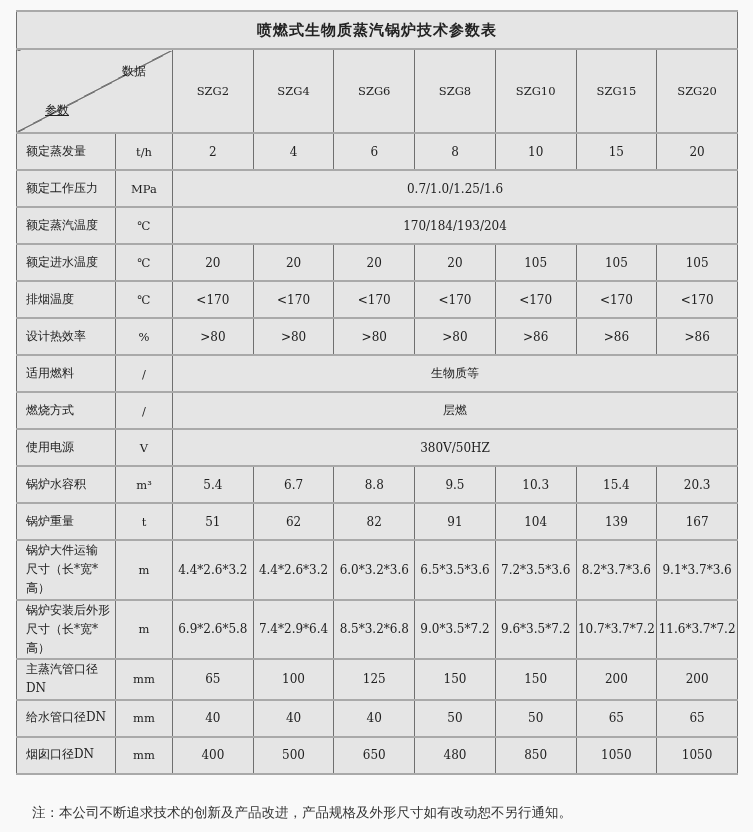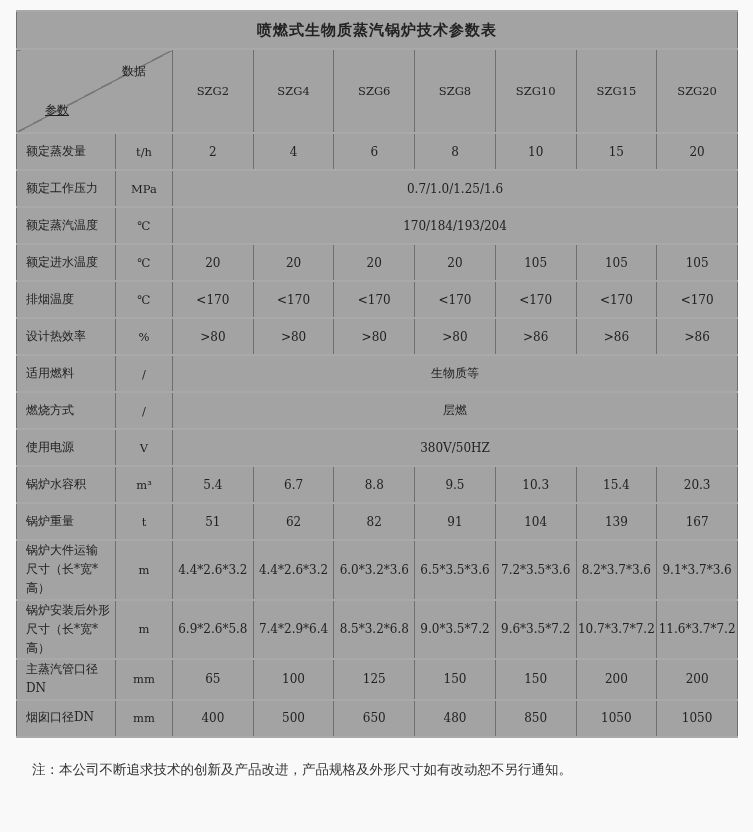--- a/index.html
+++ b/index.html
@@ -8,21 +8,21 @@
     background:#f9f9f9;
     font-family:"DejaVu Serif", serif;
     color:#222;
     overflow:hidden;
   }
   .wrap{padding:10px 14px 0 16px;}
   table{
     border-collapse:collapse;
     table-layout:fixed;
     width:722px;
-    background:#a3a3a3;
+    background:#e5e5e5;
   }
   td,th{
     border-left:1px solid #6f6f6f;
     border-right:1px solid #6f6f6f;
     border-top:2px solid #a9a9a9;
     border-bottom:2px solid #a9a9a9;
     font-size:12px;
     font-weight:normal;
     text-align:center;
     vertical-align:middle;
@@ -54,21 +54,21 @@
   td.c-label{
     text-align:left;
     padding-left:9px;
     white-space:pre-line;
     line-height:1.6;
     border-radius:17px;
   }
   td.c-unit{font-size:11.5px;}
   td.c-val{font-size:12px;}
   .note{
-    margin:23px 0 0 16px;
+    margin:29px 0 0 16px;
     font-family:"DejaVu Sans", sans-serif;
     font-size:13.5px;
     color:#333;
   }
 </style>
 </head>
 <body>
 
 <div class="wrap">
   <table>
@@ -220,20 +220,31 @@
           <td class="c-unit">mm</td>
           <td class="c-val">65</td>
           <td class="c-val">100</td>
           <td class="c-val">125</td>
           <td class="c-val">150</td>
           <td class="c-val">150</td>
           <td class="c-val">200</td>
           <td class="c-val">200</td>
         </tr>
         <tr class="r-std">
+          <td class="c-label">给水管口径DN</td>
+          <td class="c-unit">mm</td>
+          <td class="c-val">40</td>
+          <td class="c-val">40</td>
+          <td class="c-val">40</td>
+          <td class="c-val">50</td>
+          <td class="c-val">50</td>
+          <td class="c-val">65</td>
+          <td class="c-val">65</td>
+        </tr>
+        <tr class="r-std">
           <td class="c-label">烟囱口径DN</td>
           <td class="c-unit">mm</td>
           <td class="c-val">400</td>
           <td class="c-val">500</td>
           <td class="c-val">650</td>
           <td class="c-val">480</td>
           <td class="c-val">850</td>
           <td class="c-val">1050</td>
           <td class="c-val">1050</td>
         </tr>

